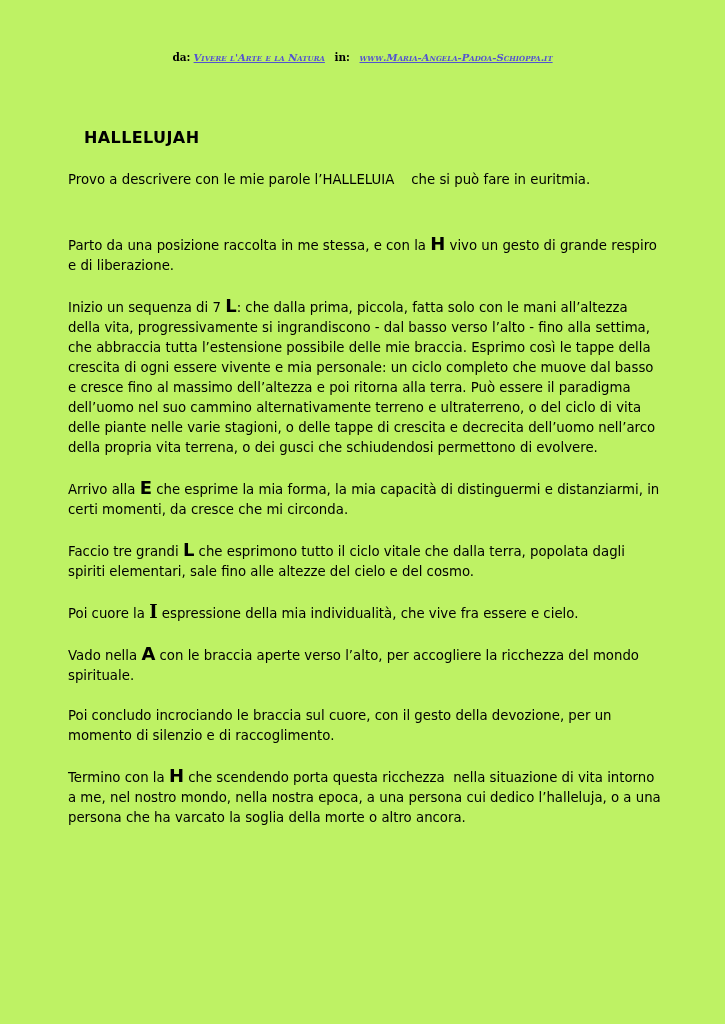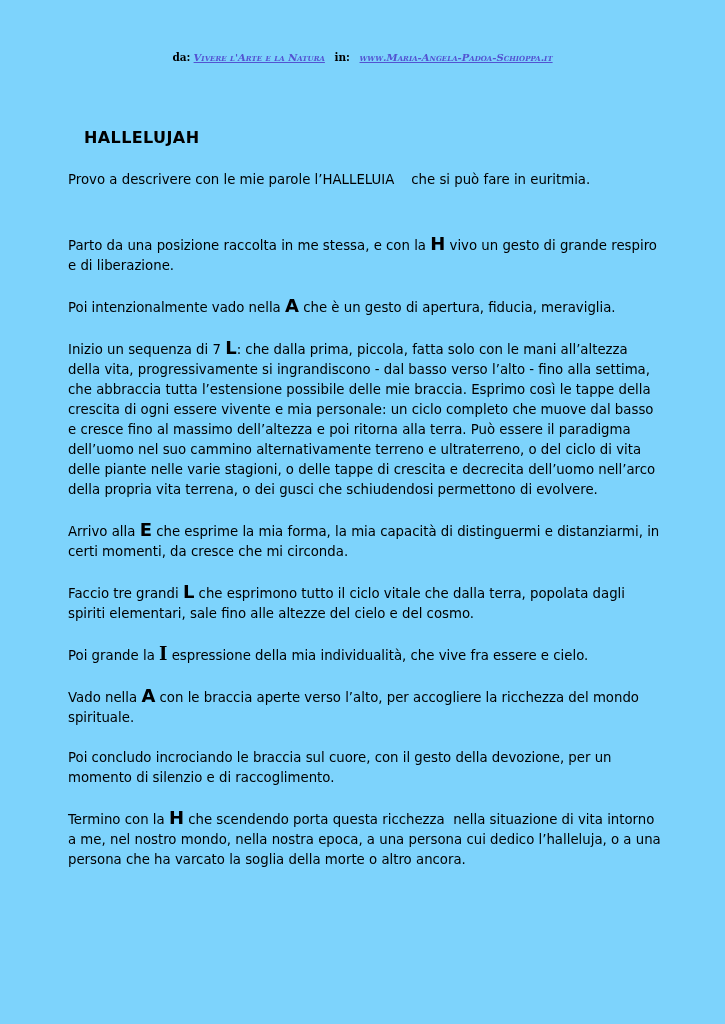--- a/index.html
+++ b/index.html
@@ -1,20 +1,20 @@
 <!DOCTYPE html>
 <html><head>
 <meta charset="utf-8">
 <style>
   html,body { margin:0; padding:0; background:#e8e8e8; }
   .page {
     position:relative;
     width:725px; height:1024px;
     margin:0 auto;
-    background:#7dd3fc;
+    background:#bef264;
     font-family:"DejaVu Sans", sans-serif;
     color:#000;
     overflow:hidden;
   }
   
   .doc-header {
     position:absolute; top:51px; left:0; right:0;
     text-align:center;
     font-family:"DejaVu Serif", serif;
     font-size:10px; line-height:13px;
@@ -74,24 +74,23 @@
     <span class="hdr-label">in:</span>
     <span>&nbsp; </span>
     <a class="hdr-link" style="color: rgb(83, 83, 209);">www.Maria-Angela-Padoa-Schioppa.it</a>
   </div>
 
   <div class="content">
     <h1 class="doc-title">HALLELUJAH</h1>
     <p class="doc-subtitle">Provo a descrivere con le mie parole l’HALLELUIA    che si può fare in euritmia.</p>
     <div class="doc-body" id="doc-body">
         <p class="para"><span>Parto da una posizione raccolta in me stessa, e con la </span><span class="big-letter">H</span><span> vivo un gesto di grande respiro e di liberazione.</span></p>
-        <p class="para"><span>Poi intenzionalmente vado nella </span><span class="big-letter">A</span><span> che è un gesto di apertura, fiducia, meraviglia.</span></p>
         <p class="para"><span>Inizio un sequenza di 7 </span><span class="big-letter">L</span><span>: che dalla prima, piccola, fatta solo con le mani all’altezza della vita, progressivamente si ingrandiscono - dal basso verso l’alto - fino alla settima, che abbraccia tutta l’estensione possibile delle mie braccia. Esprimo così le tappe della crescita di ogni essere vivente e mia personale: un ciclo completo che muove dal basso e cresce fino al massimo dell’altezza e poi ritorna alla terra. Può essere il paradigma dell’uomo nel suo cammino alternativamente terreno e ultraterreno, o del ciclo di vita delle piante nelle varie stagioni, o delle tappe di crescita e decrecita dell’uomo nell’arco della propria vita terrena, o dei gusci che schiudendosi permettono di evolvere.</span></p>
         <p class="para"><span>Arrivo alla </span><span class="big-letter">E</span><span> che esprime la mia forma, la mia capacità di distinguermi e distanziarmi, in certi momenti, da cresce che mi circonda.</span></p>
         <p class="para"><span>Faccio tre grandi </span><span class="big-letter">L</span><span> che esprimono tutto il ciclo vitale che dalla terra, popolata dagli spiriti elementari, sale fino alle altezze del cielo e del cosmo.</span></p>
-        <p class="para"><span>Poi grande la </span><span class="big-letter serif">I</span><span> espressione della mia individualità, che vive fra essere e cielo.</span></p>
+        <p class="para"><span>Poi cuore la </span><span class="big-letter serif">I</span><span> espressione della mia individualità, che vive fra essere e cielo.</span></p>
         <p class="para"><span>Vado nella </span><span class="big-letter">A</span><span> con le braccia aperte verso l’alto, per accogliere la ricchezza del mondo spirituale.</span></p>
         <p class="para"><span>Poi concludo incrociando le braccia sul cuore, con il gesto della devozione, per un momento di silenzio e di raccoglimento.</span></p>
         <p class="para"><span>Termino con la </span><span class="big-letter">H</span><span> che scendendo porta questa ricchezza  nella situazione di vita intorno a me, nel nostro mondo, nella nostra epoca, a una persona cui dedico l’halleluja, o a una persona che ha varcato la soglia della morte o altro ancora.</span></p>
       </div>
   </div>
 
 </div>
 
 </body></html>

